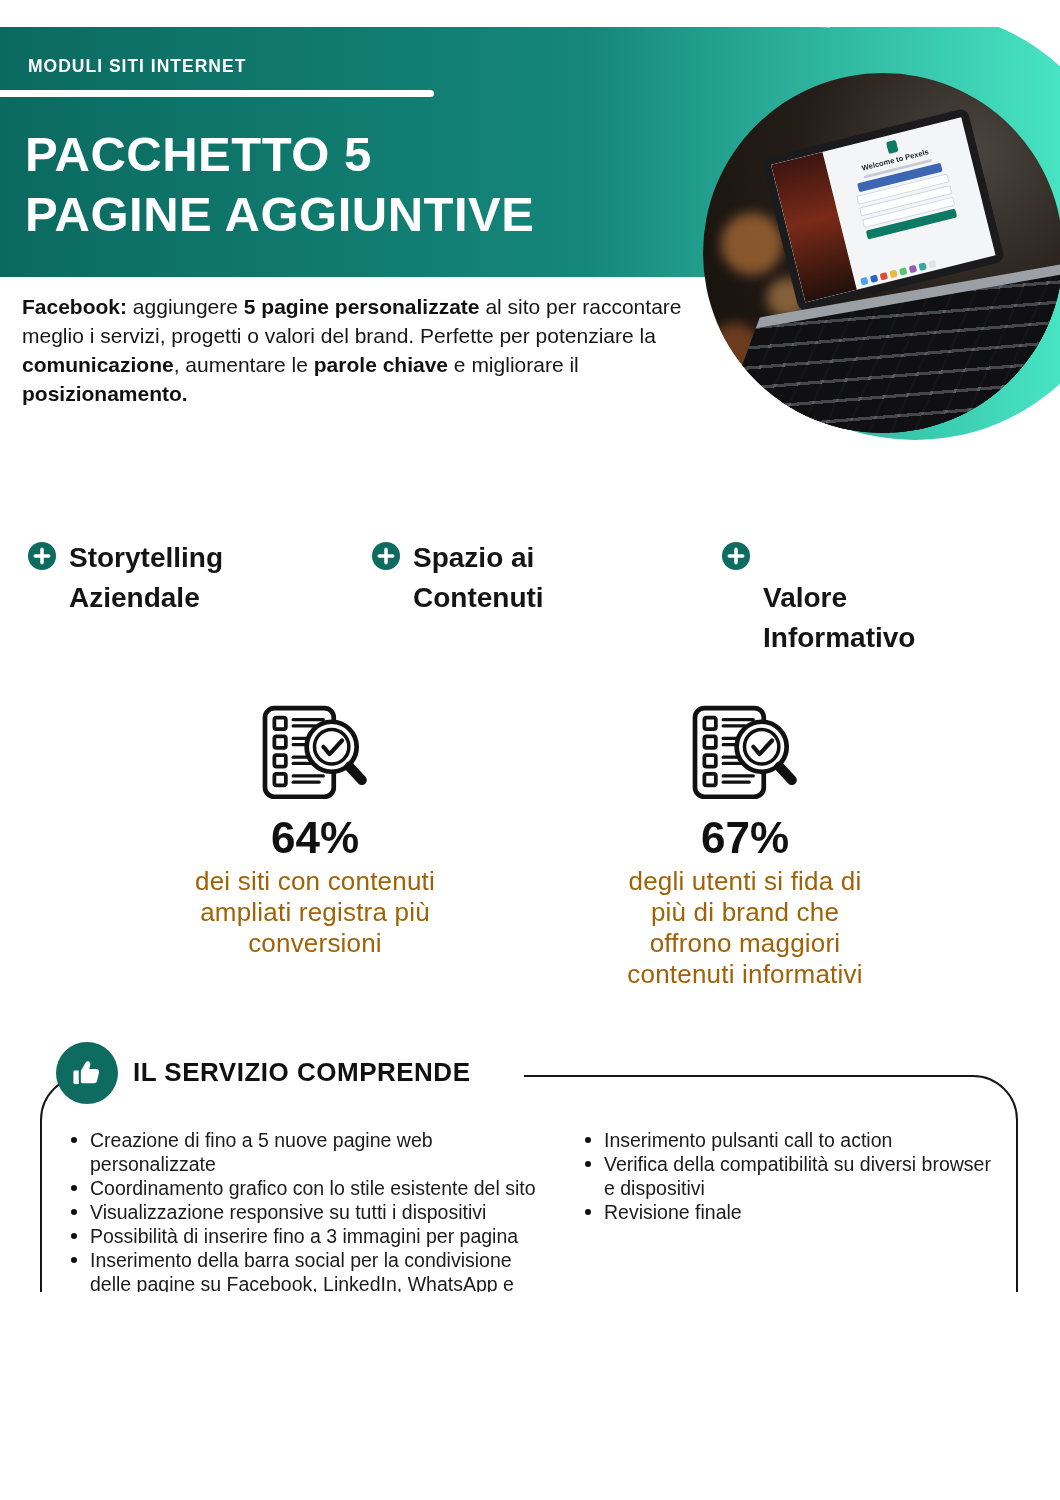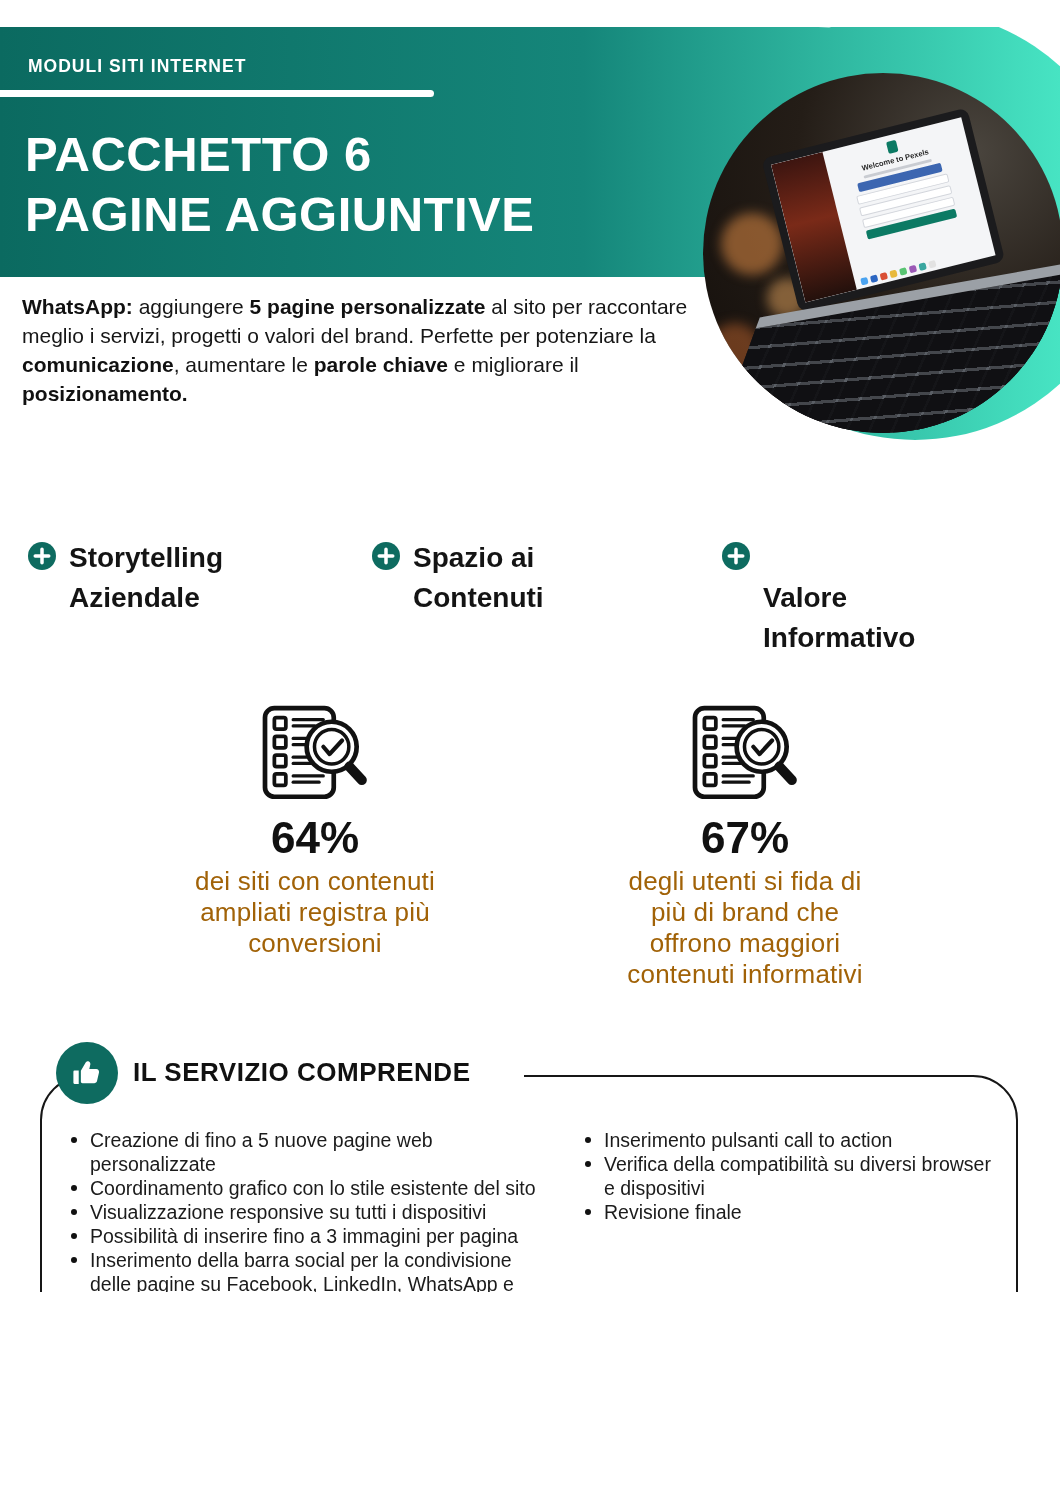--- a/index.html
+++ b/index.html
@@ -100,21 +100,21 @@
     <g clip-path="url(#hclip)" fill="url(#tealGrad)">
       <path d="M0,27 H818 A130,130 0 0 1 948,157 V277 H0 Z"></path>
       <circle cx="915" cy="225" r="215"></circle>
     </g>
   </svg>
 
   <div class="kicker">MODULI SITI INTERNET</div>
   <div class="kicker-line"></div>
 
   <div class="title">
-    <span>PACCHETTO 6</span>
+    <span>PACCHETTO 5</span>
     <span>PAGINE AGGIUNTIVE</span>
   </div>
 
   <div class="photo">
     <span class="bokeh b1"></span>
     <span class="bokeh b2"></span>
     <span class="bokeh b3"></span>
     <span class="bokeh b4"></span>
     <div class="laptop">
       <div class="screen">
@@ -139,21 +139,21 @@
               <i style="background:#9b59b6"></i>
             <i style="background:#3aa6a0"></i>
               <i style="background:#e2e2e2"></i>
           </div>
         </div>
       </div>
       <div class="deck"></div>
     </div>
   </div>
 
-  <p class="intro"><b>WhatsApp:</b><span>  aggiungere </span><b>5 pagine personalizzate</b><span> al sito per raccontare meglio i servizi, progetti o valori del brand. Perfette per potenziare la </span><b>comunicazione</b><span>, aumentare le </span><b>parole chiave</b><span> e migliorare il </span><b>posizionamento.</b></p>
+  <p class="intro"><b>Facebook:</b><span>  aggiungere </span><b>5 pagine personalizzate</b><span> al sito per raccontare meglio i servizi, progetti o valori del brand. Perfette per potenziare la </span><b>comunicazione</b><span>, aumentare le </span><b>parole chiave</b><span> e migliorare il </span><b>posizionamento.</b></p>
 
   <div class="feature f1">
     <span class="plus">
       <svg width="28" height="28" viewBox="0 0 24 24">
           <circle cx="12" cy="12" r="12" fill="#0E6B60"></circle>
           <path d="M12 6.2v11.6M6.2 12h11.6" stroke="#fff" stroke-width="3" stroke-linecap="round"></path>
         </svg>
     </span>
     <span class="flabel">Storytelling Aziendale</span>
   </div>

